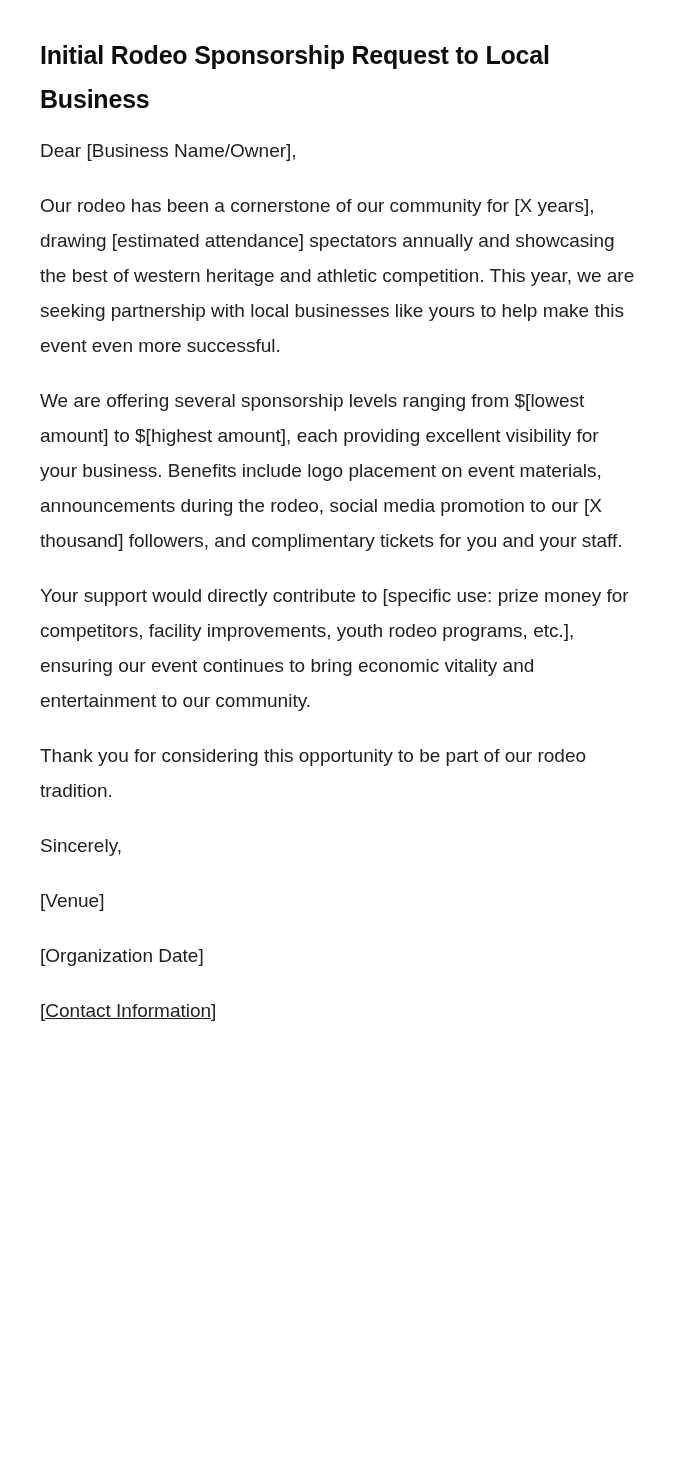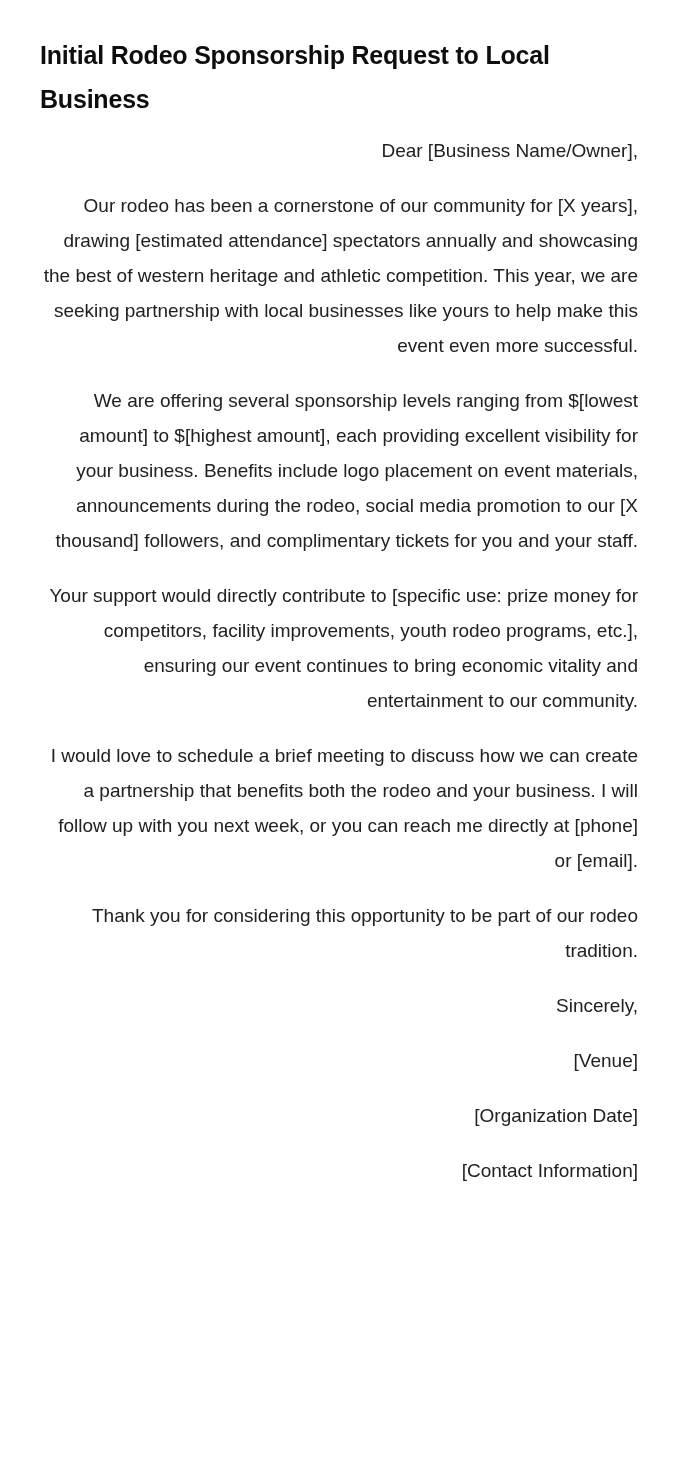--- a/index.html
+++ b/index.html
@@ -27,42 +27,41 @@
     max-width: 560px;
     letter-spacing: -0.2px;
   }
   .para {
     font-size: 19px;
     line-height: 35px;
     font-weight: 400;
     color: #212121;
     margin: 0 0 20px 0;
     max-width: 598px;
-    text-align: right;
   }
   .para:last-child {
     margin-bottom: 0;
+    text-decoration: underline;
   }
 </style>
 </head>
 <body>
 
 <div class="page">
   <h1 class="doc-title">Initial Rodeo Sponsorship Request to Local Business</h1>
 
   <p class="para">Dear [Business Name/Owner],</p>
 
 
   <p class="para">Our rodeo has been a cornerstone of our community for [X years], drawing [estimated attendance] spectators annually and showcasing the best of western heritage and athletic competition. This year, we are seeking partnership with local businesses like yours to help make this event even more successful.</p>
 
   <p class="para">We are offering several sponsorship levels ranging from $[lowest amount] to $[highest amount], each providing excellent visibility for your business. Benefits include logo placement on event materials, announcements during the rodeo, social media promotion to our [X thousand] followers, and complimentary tickets for you and your staff.</p>
 
   <p class="para">Your support would directly contribute to [specific use: prize money for competitors, facility improvements, youth rodeo programs, etc.], ensuring our event continues to bring economic vitality and entertainment to our community.</p>
 
-  <p class="para">I would love to schedule a brief meeting to discuss how we can create a partnership that benefits both the rodeo and your business. I will follow up with you next week, or you can reach me directly at [phone] or [email].</p>
 
   <p class="para">Thank you for considering this opportunity to be part of our rodeo tradition.</p>
 
   <p class="para">Sincerely,</p>
 
 
   <p class="para">[Venue]</p>
 
   <p class="para">[Organization Date]</p>
 

